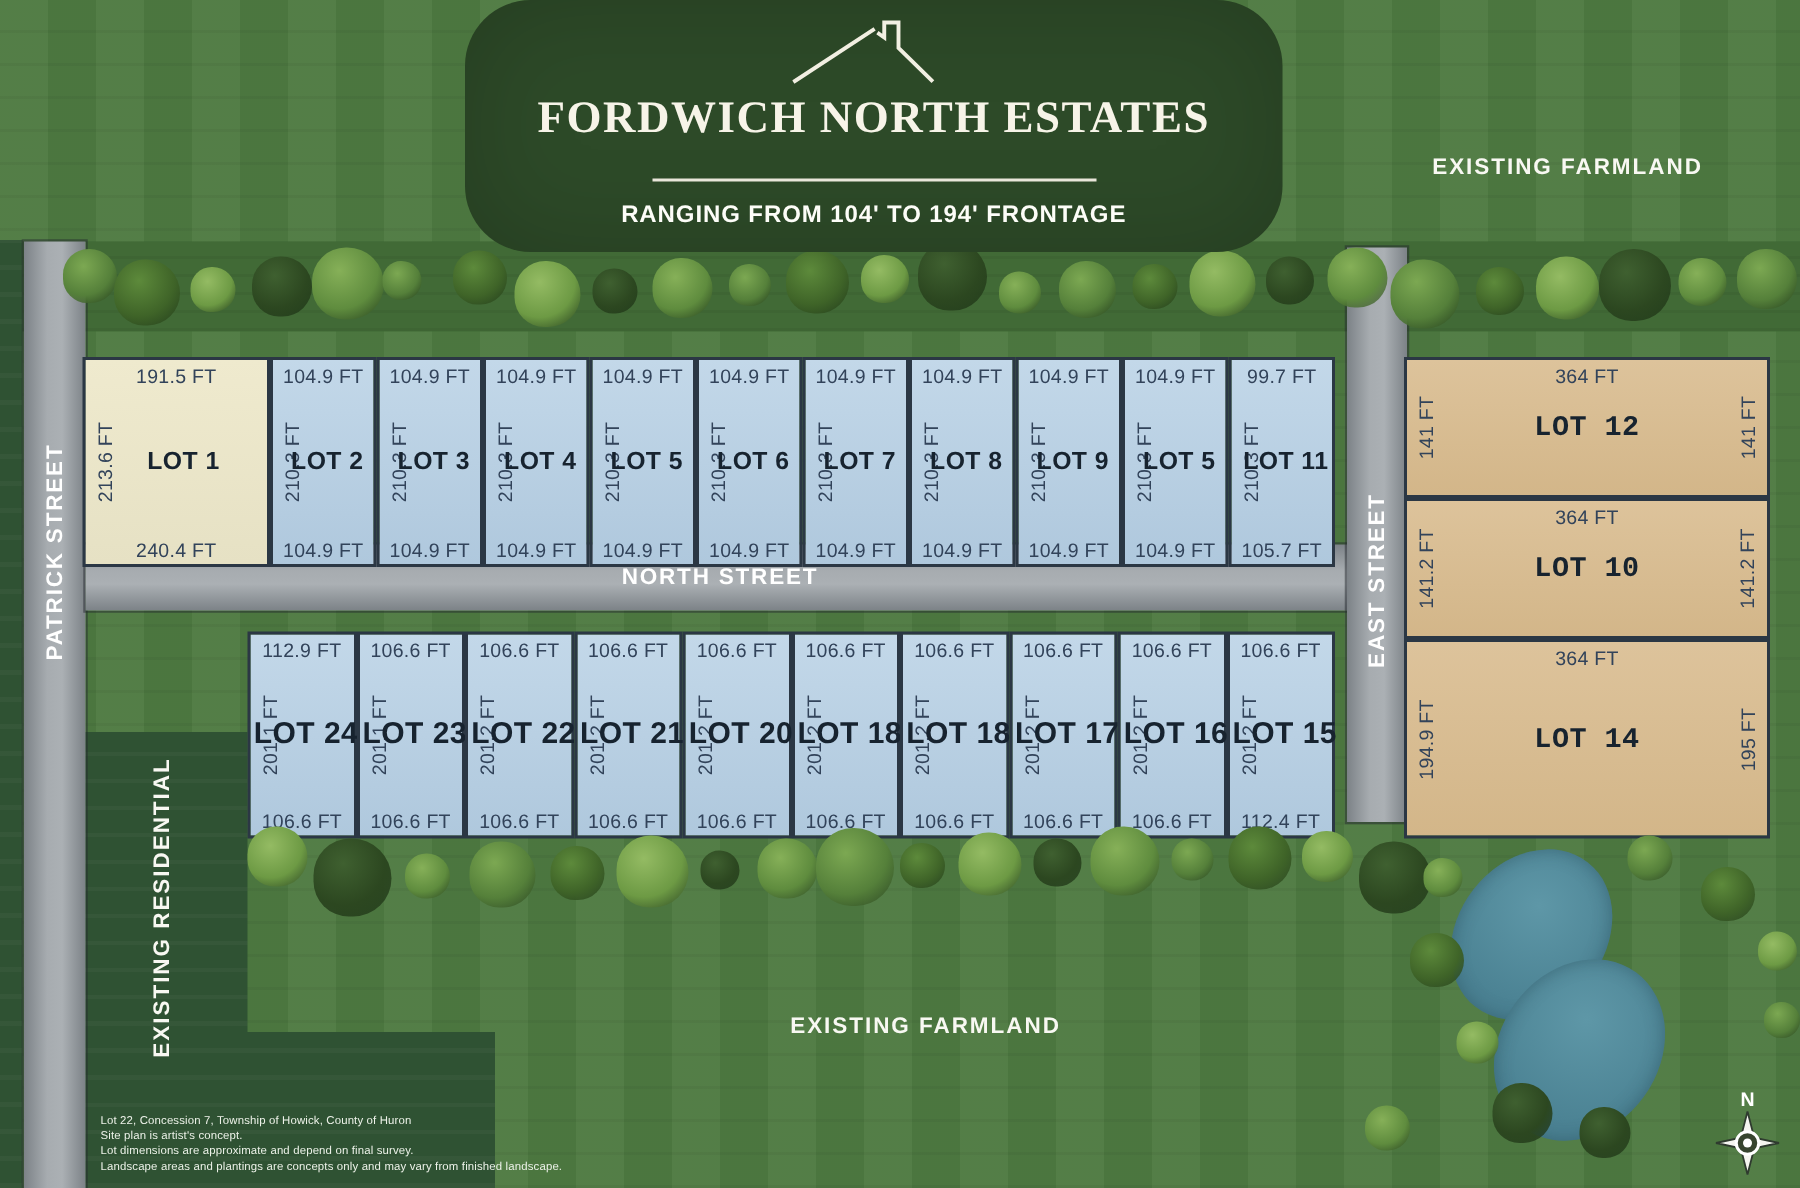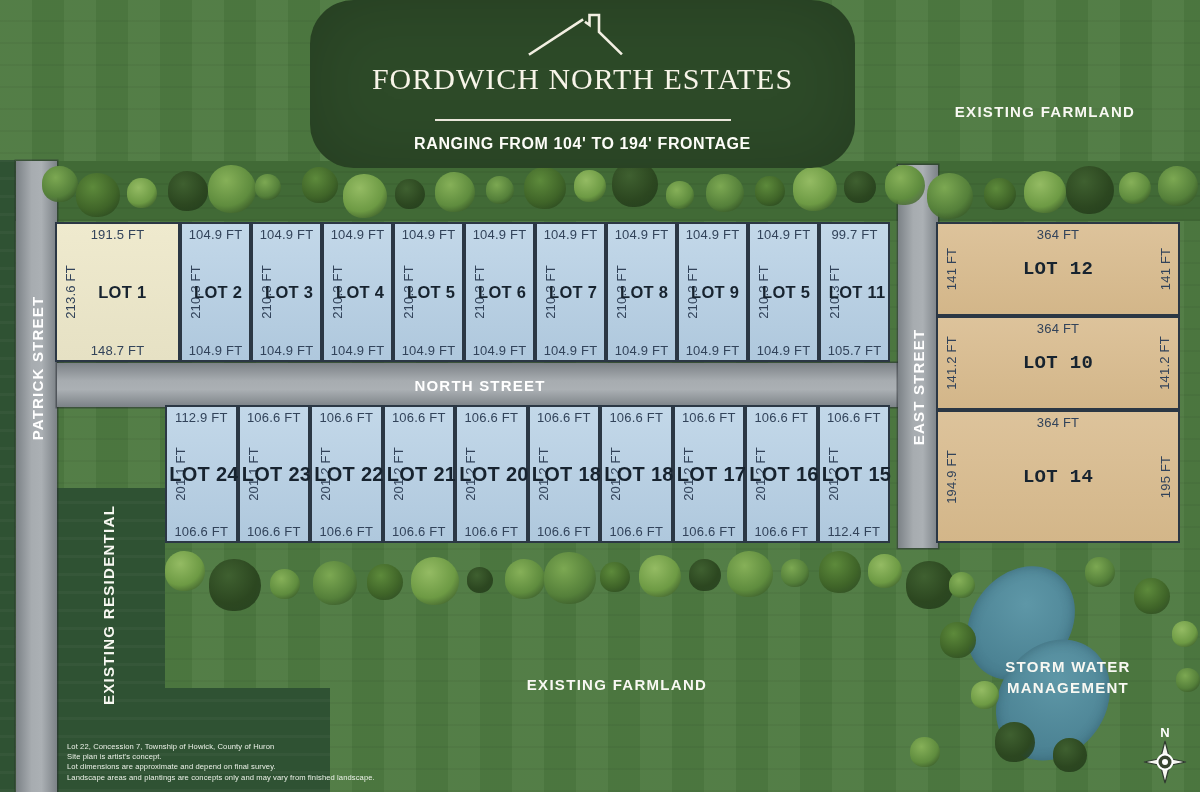--- a/index.html
+++ b/index.html
@@ -17,40 +17,40 @@
     background-image:repeating-linear-gradient(0deg, rgba(255,255,255,.03) 0 3px, transparent 3px 18px);z-index:1;}
   #tree-band-top{position:absolute;left:14px;top:161px;width:1186px;height:60px;background:#416a36;
     background-image:repeating-linear-gradient(0deg, rgba(0,0,0,.05) 0 2px, transparent 2px 12px);z-index:1;}
   
   .road{position:absolute;z-index:2;box-shadow:0 0 0 1.5px rgba(35,40,46,.5);}
   .road.v{background:linear-gradient(90deg,#7c8287,#a7acb0 38%,#abb0b4 62%,#7c8287);}
   .road.h{background:linear-gradient(180deg,#7c8287,#a7acb0 40%,#abb0b4 60%,#7c8287);}
   .street-label{position:absolute;z-index:6;color:#fff;font-weight:700;font-size:15px;
     letter-spacing:1.2px;white-space:nowrap;}
   
-  .lot{position:absolute;box-sizing:border-box;border:2px solid #2b3744;z-index:3;}
+  .lot{position:absolute;box-sizing:border-box;border:2px solid #2b3744;z-index:3;margin-top:16px;}
   .lot.blue{background:linear-gradient(180deg,#c3d8e9,#afc8dd);}
   .lot.cream{background:linear-gradient(180deg,#efeace,#e6e1c4);}
   .lot.tan{background:linear-gradient(180deg,#ddc39b,#d3b689);}
   .dim{position:absolute;font-size:13px;font-weight:500;color:#32435a;letter-spacing:.2px;white-space:nowrap;}
   .dim-top{top:3px;left:50%;transform:translateX(-50%);}
   .dim-bottom{bottom:2px;left:50%;transform:translateX(-50%);}
   .dim-side{left:13px;top:50%;transform:translate(-50%,-50%) rotate(-90deg);}
   .dim-side-right{left:auto;right:13px;top:50%;transform:translate(50%,-50%) rotate(-90deg);}
   .lot-name{position:absolute;left:54%;top:50%;transform:translate(-50%,-50%);
     font-weight:700;font-size:16.5px;color:#17232f;letter-spacing:.3px;white-space:nowrap;}
   .lot.bottom-row .lot-name{font-size:20px;}
   .lot.right-col .lot-name{left:50%;font-size:19px;font-family:Liberation Mono, monospace;}
   
   #banner{position:absolute;left:310px;top:0;width:545px;height:168px;z-index:5;
     background:var(--banner_green,#2d4a28);border-radius:44px;
     box-shadow:inset 0 0 70px rgba(0,0,0,.18);}
   #banner-house{position:absolute;left:50%;top:12px;transform:translateX(-50%);}
   #banner-title{position:absolute;left:0;right:0;top:62px;text-align:center;
-    font-family:"Liberation Serif",serif;font-weight:400;font-size:30px;color:#f7f4e8;letter-spacing:1px;}
+    font-family:"Liberation Serif",serif;font-weight:700;font-size:30px;color:#f7f4e8;letter-spacing:1px;}
   #banner-divider{position:absolute;left:50%;top:119px;transform:translateX(-50%);
     width:296px;height:1.5px;background:#e9e6da;}
   #banner-subtitle{position:absolute;left:0;right:0;top:135px;text-align:center;
     font-weight:700;font-size:16px;color:#fdfdf8;letter-spacing:.6px;}
   
   .area-label{position:absolute;z-index:6;color:#f8f8f2;font-weight:700;font-size:15px;
     letter-spacing:1.3px;white-space:nowrap;}
   
   .pond{position:absolute;z-index:2;background:radial-gradient(circle at 42% 35%,#5e97a7,var(--pond_teal,#4b8293) 70%);
     box-shadow:inset 0 0 12px rgba(20,50,60,.35);}
@@ -79,21 +79,21 @@
 
   <div class="street-label" style="left:37px;top:368px;transform:translate(-50%,-50%) rotate(-90deg);">PATRICK STREET</div>
   <div class="street-label" style="left:480px;top:385px;transform:translate(-50%,-50%);">NORTH STREET</div>
   <div class="street-label" style="left:918px;top:387px;transform:translate(-50%,-50%) rotate(-90deg);">EAST STREET</div>
 
   <div id="lots-layer" class="layer">
       <div class="lot cream" style="left: 55px; top: 222px; width: 125px; height: 140px;">
         <span class="dim dim-top">191.5 FT</span>
         <span class="dim dim-side">213.6 FT</span>
         <div class="lot-name">LOT 1</div>
-        <span class="dim dim-bottom">148.7 FT</span>
+        <span class="dim dim-bottom">240.4 FT</span>
       </div>
       <div class="lot blue" style="left: 180px; top: 222px; width: 71px; height: 140px;">
         <span class="dim dim-top">104.9 FT</span>
         <span class="dim dim-side">210.3 FT</span>
         <div class="lot-name">LOT 2</div>
         <span class="dim dim-bottom">104.9 FT</span>
       </div>
       <div class="lot blue" style="left: 251px; top: 222px; width: 71px; height: 140px;">
         <span class="dim dim-top">104.9 FT</span>
         <span class="dim dim-side">210.3 FT</span>
@@ -295,24 +295,20 @@
       </g>
     </svg>
     <div id="banner-title">FORDWICH NORTH ESTATES</div>
     <div id="banner-divider"></div>
     <div id="banner-subtitle">RANGING FROM 104' TO 194' FRONTAGE</div>
   </div>
 
   <div class="area-label" style="left:1045px;top:103px;transform:translateX(-50%);">EXISTING FARMLAND</div>
   <div class="area-label" style="left:108px;top:605px;transform:translate(-50%,-50%) rotate(-90deg);">EXISTING RESIDENTIAL</div>
   <div class="area-label" style="left:617px;top:684px;transform:translate(-50%,-50%);">EXISTING FARMLAND</div>
-  <div class="area-label" style="left:1068px;top:677px;transform:translate(-50%,-50%);text-align:center;line-height:1.4;">
-    <div>STORM WATER</div>
-    <div>MANAGEMENT</div>
-  </div>
 
   <div id="disclaimer">
     <div>Lot 22, Concession 7, Township of Howick, County of Huron</div>
     <div>Site plan is artist's concept.</div>
     <div>Lot dimensions are approximate and depend on final survey.</div>
     <div>Landscape areas and plantings are concepts only and may vary from finished landscape.</div>
   </div>
 
   <svg id="compass" width="64" height="70" viewBox="0 0 64 70">
     <text x="32" y="15" fill="#ffffff" font-size="13" font-weight="bold" text-anchor="middle" font-family="Liberation Sans, sans-serif">N</text>

